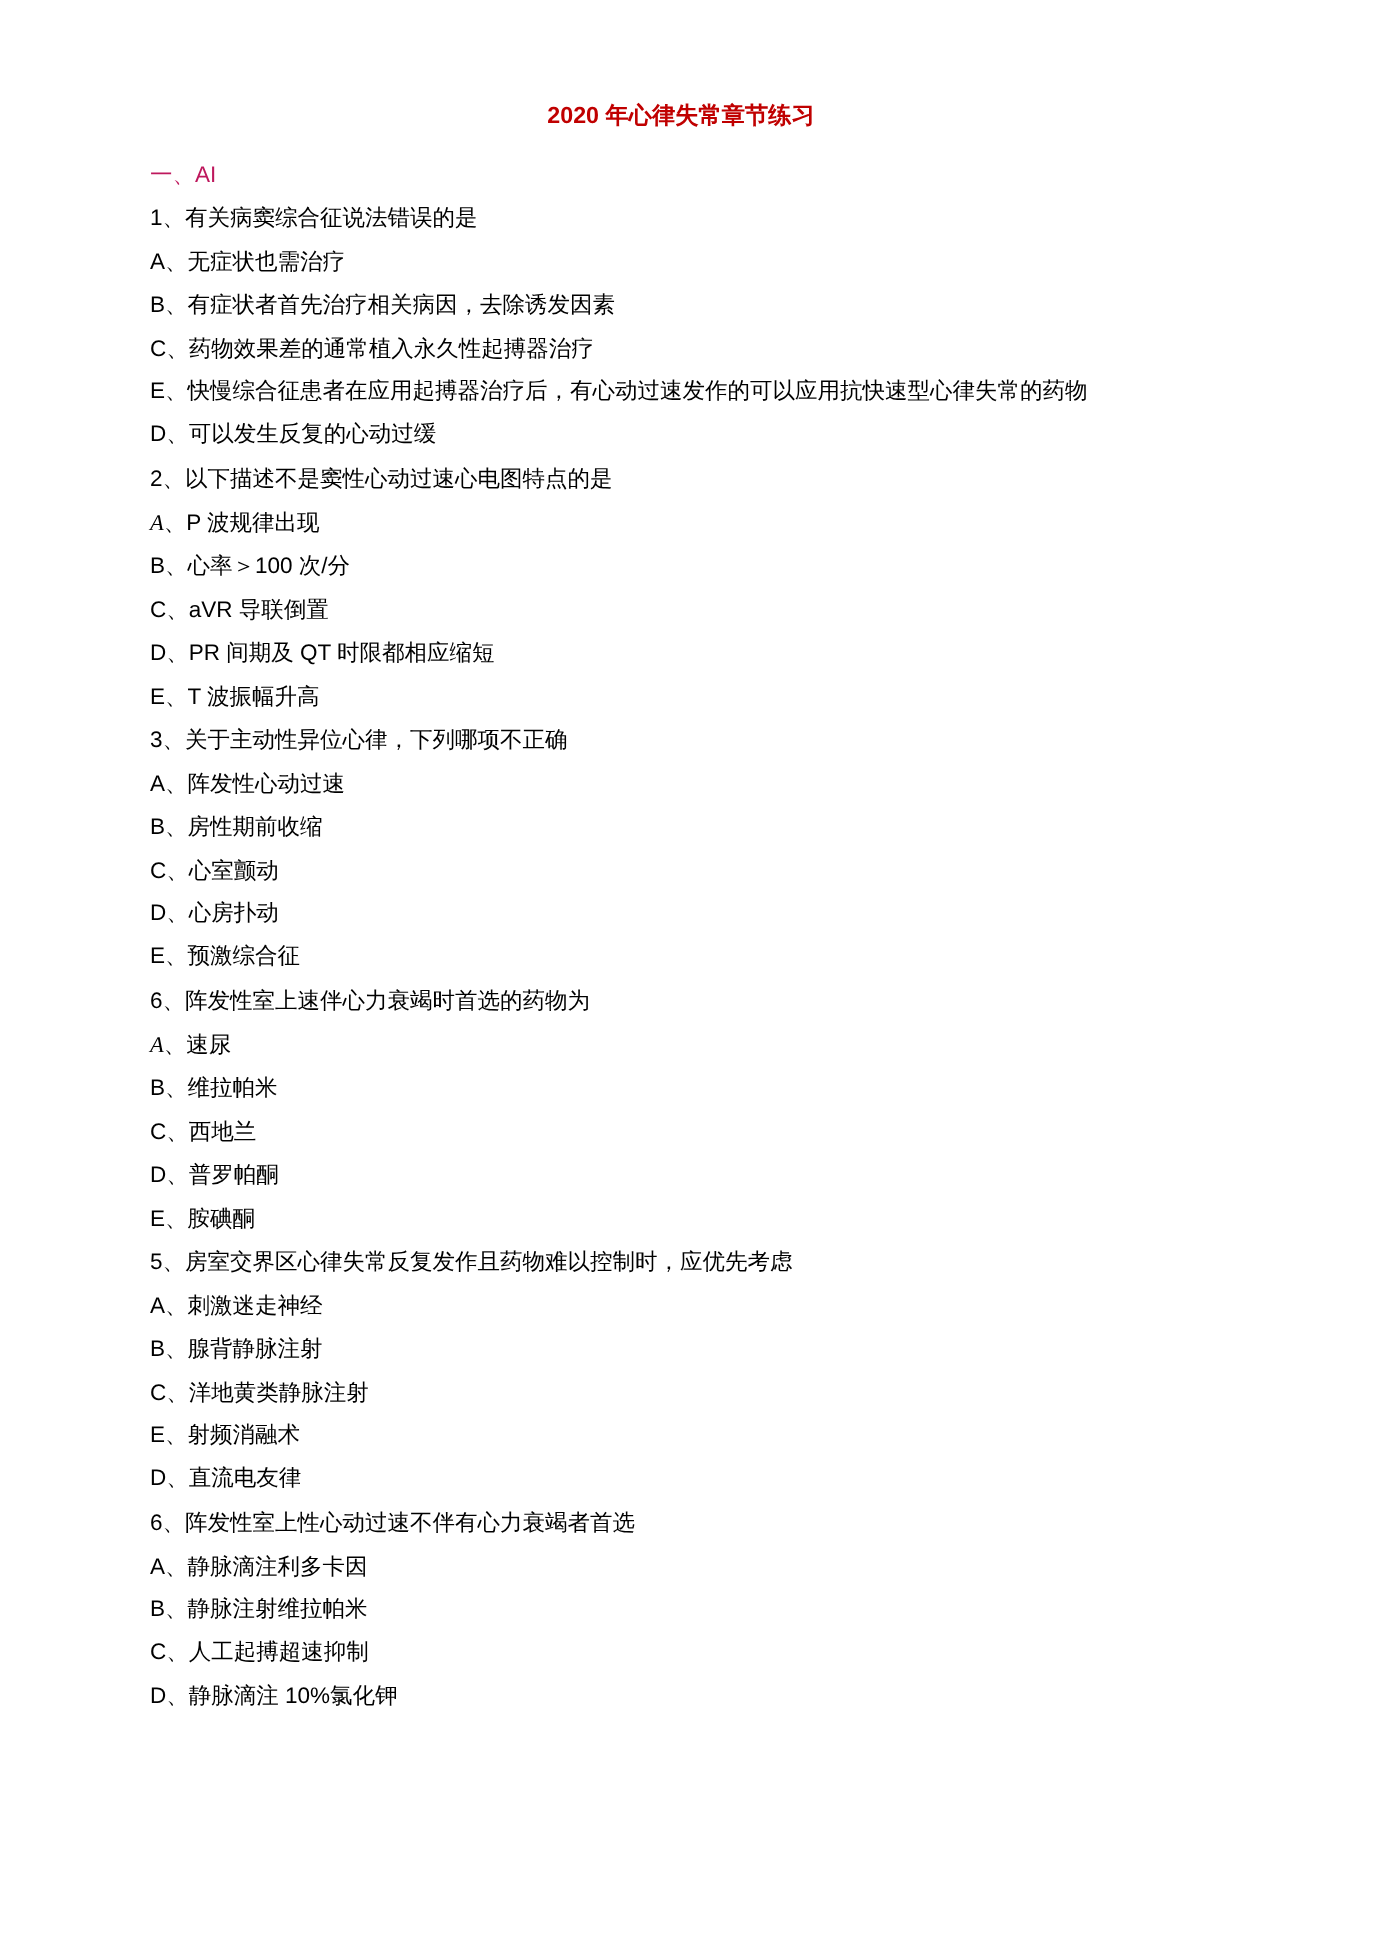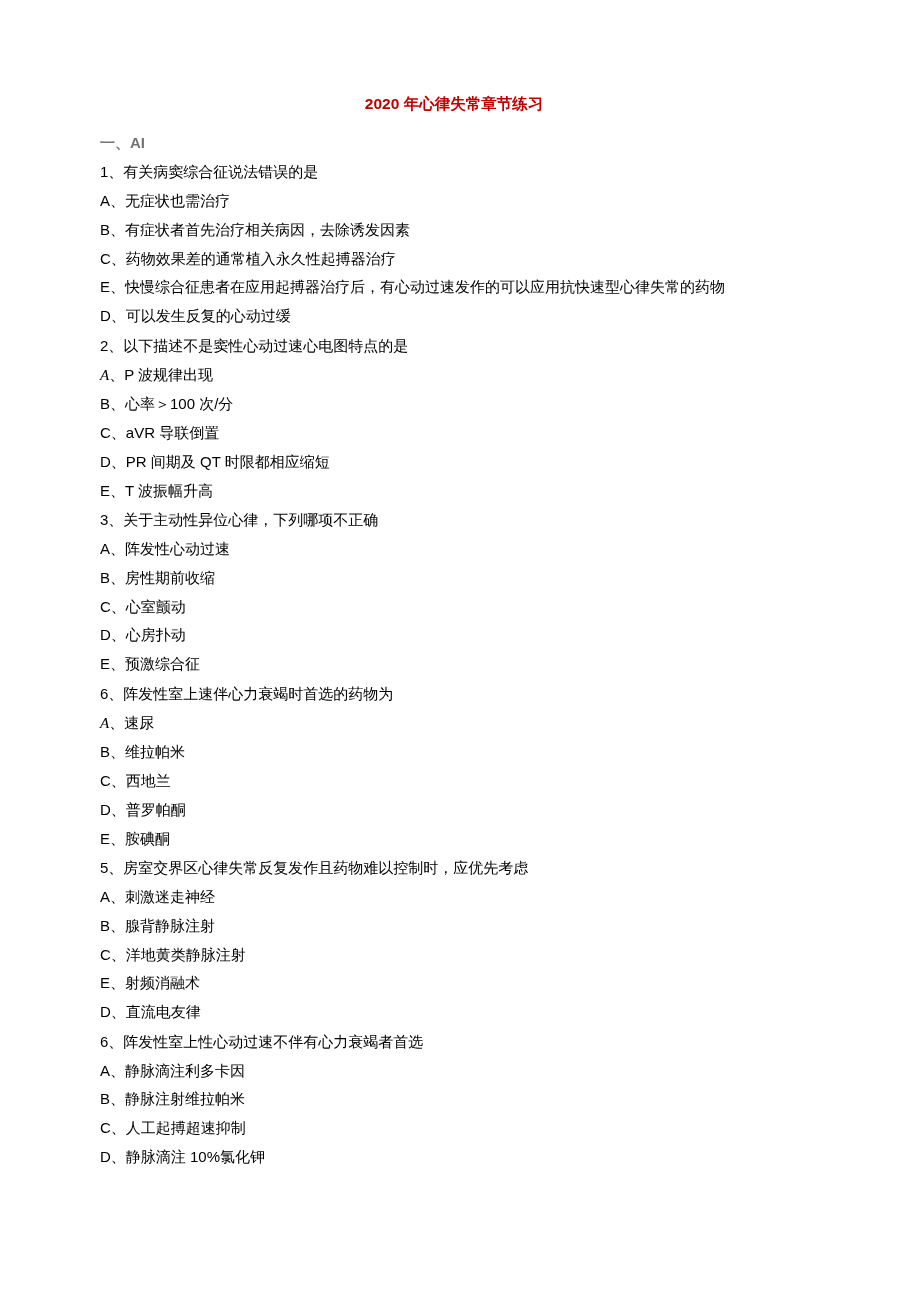--- a/index.html
+++ b/index.html
@@ -6,35 +6,34 @@
     margin: 0;
     padding: 0;
     width: 920px;
     background: #ffffff;
     font-family: "Microsoft YaHei", "SimSun", sans-serif;
     color: #000;
   }
   .page {
     width: 908px;
     min-height: 1301px;
-    padding: 90px 100px 60px 100px;
+    padding: 64px 100px 60px 100px;
     box-sizing: border-box;
     font-size: 15px;
     line-height: 1.85;
   }
   .title {
     text-align: center;
     color: #c00000;
     font-weight: bold;
     font-size: 15.5px;
     margin-bottom: 10px;
   }
   .section-label {
-    color: #737373;
-    font-weight: bold;
+    color: #be185d;
   }
   .q-stem {
     font-weight: normal;
     margin-top: 2px;
   }
   .opt {
     margin-top: 1px;
   }
   .ital {
     font-style: italic;

